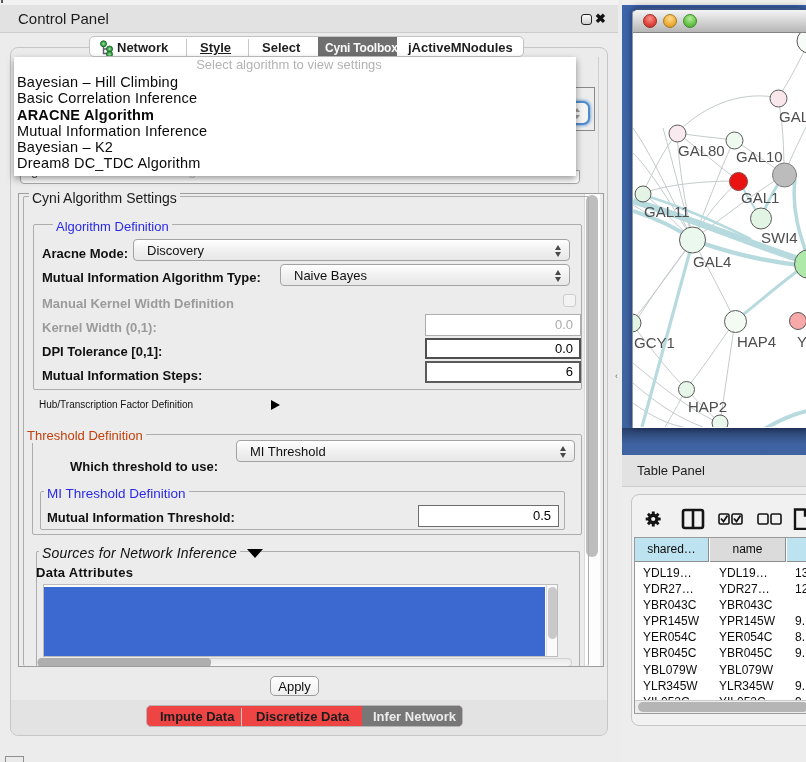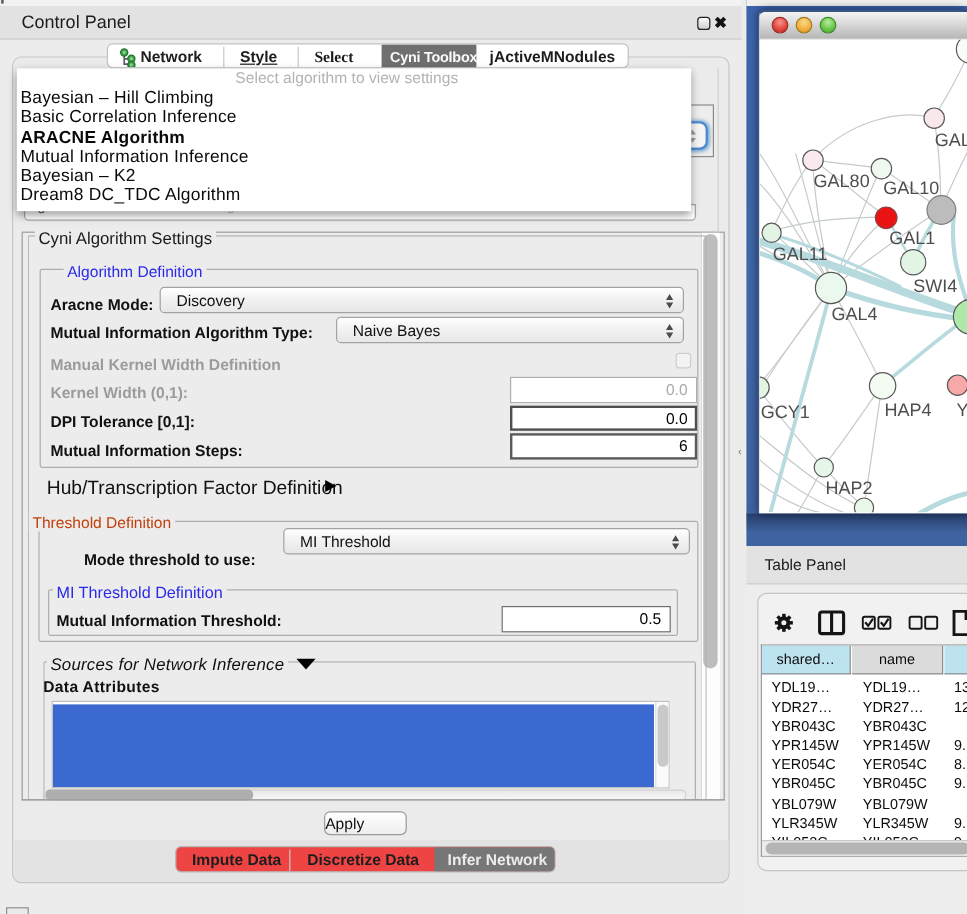--- a/index.html
+++ b/index.html
@@ -46,21 +46,21 @@
     <circle cx="4.5" cy="3.8" r="1.2" fill="#8fd49a"></circle>
     <circle cx="10.5" cy="9" r="3" fill="#3fa54b" stroke="#1e7028" stroke-width="1"></circle>
     <circle cx="10.5" cy="9" r="1.2" fill="#8fd49a"></circle>
     <circle cx="10.5" cy="14.2" r="3" fill="#3fa54b" stroke="#1e7028" stroke-width="1"></circle>
     <circle cx="10.5" cy="14.2" r="1.2" fill="#8fd49a"></circle>
   </svg>
   <div class="abs" style="left:27px;top:3px;">Network</div>
   <div class="abs" style="left:96px;top:2px;width:1px;height:17px;background:#c8c8c8;"></div>
   <div class="abs" style="left:110px;top:3px;text-decoration:underline;">Style</div>
   <div class="abs" style="left:158px;top:2px;width:1px;height:17px;background:#c8c8c8;"></div>
-  <div class="abs" style="left:172px;top:3px;font-family:Liberation Serif, serif;">Select</div>
+  <div class="abs" style="left:172px;top:3px;">Select</div>
   <div class="abs" style="left:228px;top:0;width:79px;height:21px;background:#6f6f6f;color:#fafafa;">
      <div class="abs" style="left:7px;top:4px;font-size:12px;white-space:nowrap;letter-spacing:-0.2px;">Cyni Toolbox</div>
   </div>
   <div class="abs" style="left:318px;top:3px;white-space:nowrap;">jActiveMNodules</div>
 </div>
 
 <div class="abs" style="left:18px;top:193px;width:586px;height:474px;border:1px solid #9e9e9e;background:#ececec;"></div>
 
 <div class="abs" style="left:584px;top:194px;width:16px;height:472px;background:#fdfdfd;border-left:1px solid #d9d9d9;"></div>
 <div class="abs" style="left:586px;top:195px;width:12px;height:362px;background:#bdbdbd;border-radius:6px;"></div>
@@ -89,26 +89,26 @@
 </div>
 <div class="lbl abs dis" style="left:42px;top:296px;">Manual Kernel Width Definition</div>
 <div class="abs" style="left:563px;top:294px;width:13px;height:13px;border:1.5px solid #cdcdcd;border-radius:3px;background:#f3f3f3;"></div>
 <div class="lbl abs dis" style="left:42px;top:320px;">Kernel Width (0,1):</div>
 <div class="field" style="left:425px;top:314px;width:156px;height:22px;border:1px solid #aeaeae;color:#a9a9a9;line-height:20px;padding-right:7px;">0.0</div>
 <div class="lbl abs" style="left:42px;top:344px;">DPI Tolerance [0,1]:</div>
 <div class="field" style="left:425px;top:338px;width:156px;height:21px;border:2px solid #4f4f4f;color:#000;line-height:17px;padding-right:6px;">0.0</div>
 <div class="lbl abs" style="left:42px;top:368px;">Mutual Information Steps:</div>
 <div class="field" style="left:425px;top:361px;width:156px;height:22px;border:2px solid #5a5a5a;color:#000;line-height:18px;padding-right:6px;">6</div>
 
-<div class="abs" style="left:39px;top:399px;font-size:16px;color:#111;">Hub/Transcription Factor Definition</div>
+<div class="abs" style="left:39px;top:399px;font-size:10px;color:#111;">Hub/Transcription Factor Definition</div>
 <div class="abs" style="left:271px;top:400px;width:0;height:0;border-top:5.5px solid transparent;border-bottom:5.5px solid transparent;border-left:9px solid #000;"></div>
 
 <div class="group" style="left:32px;top:434px;width:550px;height:101px;"></div>
 <div class="gtitle" style="left:24px;top:428px;color:#c2410c;">Threshold Definition</div>
-<div class="lbl abs" style="left:70px;top:459px;">Mode threshold to use:</div>
+<div class="lbl abs" style="left:70px;top:459px;">Which threshold to use:</div>
 <div class="combo" style="left:236px;top:440px;width:339px;">
   <span class="ctext">MI Threshold</span>
     <span class="arr">
       <span class="up"></span>
       <span class="dn"></span>
     </span>
 </div>
 <div class="group" style="left:40px;top:491px;width:525px;height:39px;"></div>
 <div class="gtitle" style="left:44px;top:486px;color:#2a2ae8;background:#ececec;font-size:13.5px;">MI Threshold Definition</div>
 <div class="lbl abs" style="left:47px;top:510px;">Mutual Information Threshold:</div>
@@ -123,21 +123,21 @@
   <div class="abs" style="left:0;top:2px;width:501px;height:69px;background:#3c69d0;"></div>
   <div class="abs" style="left:502px;top:0;width:13px;height:73px;background:#fafafa;border-left:1px solid #ddd;"></div>
   <div class="abs" style="left:504px;top:2px;width:9px;height:52px;background:#c9c9c9;border-radius:5px;"></div>
 </div>
 
 <div class="abs" style="left:37px;top:658px;width:535px;height:9px;background:linear-gradient(#e9e9e9,#f6f6f6);border:1px solid #d0d0d0;border-radius:4px;"></div>
 <div class="abs" style="left:38px;top:658px;width:173px;height:9px;background:#aeaeae;border-radius:4px;"></div>
 
 <div class="abs" style="left:18px;top:666px;width:586px;height:1px;background:#9e9e9e;"></div>
 
-<div class="abs" style="left:270px;top:676px;width:69px;height:20px;border:1px solid #9b9b9b;border-radius:5px;background:linear-gradient(#ffffff,#eeeeee);text-align:left;font-size:13px;color:#111;line-height:19px;">Apply</div>
+<div class="abs" style="left:270px;top:676px;width:49px;height:20px;border:1px solid #9b9b9b;border-radius:5px;background:linear-gradient(#ffffff,#eeeeee);text-align:center;font-size:13px;color:#111;line-height:19px;">Apply</div>
 
 <div class="abs" style="left:11px;top:700px;width:596px;height:35px;background:#e3e3e3;border-radius:0 0 8px 8px;"></div>
 <div class="abs" style="left:146px;top:705px;width:317px;height:22px;background:#ef4444;border:1px solid #b5b5b5;border-radius:5px;overflow:hidden;font-size:13px;font-weight:bold;color:#1d1d1d;">
   <div class="abs" style="left:13px;top:3px;">Impute Data</div>
   <div class="abs" style="left:94px;top:2px;width:1px;height:18px;background:#c8c8c8;"></div>
   <div class="abs" style="left:109px;top:3px;">Discretize Data</div>
   <div class="abs" style="left:215px;top:0;width:102px;height:22px;background:#777777;color:#ececec;">
     <div class="abs" style="left:11px;top:3px;">Infer Network</div>
   </div>
 </div>

